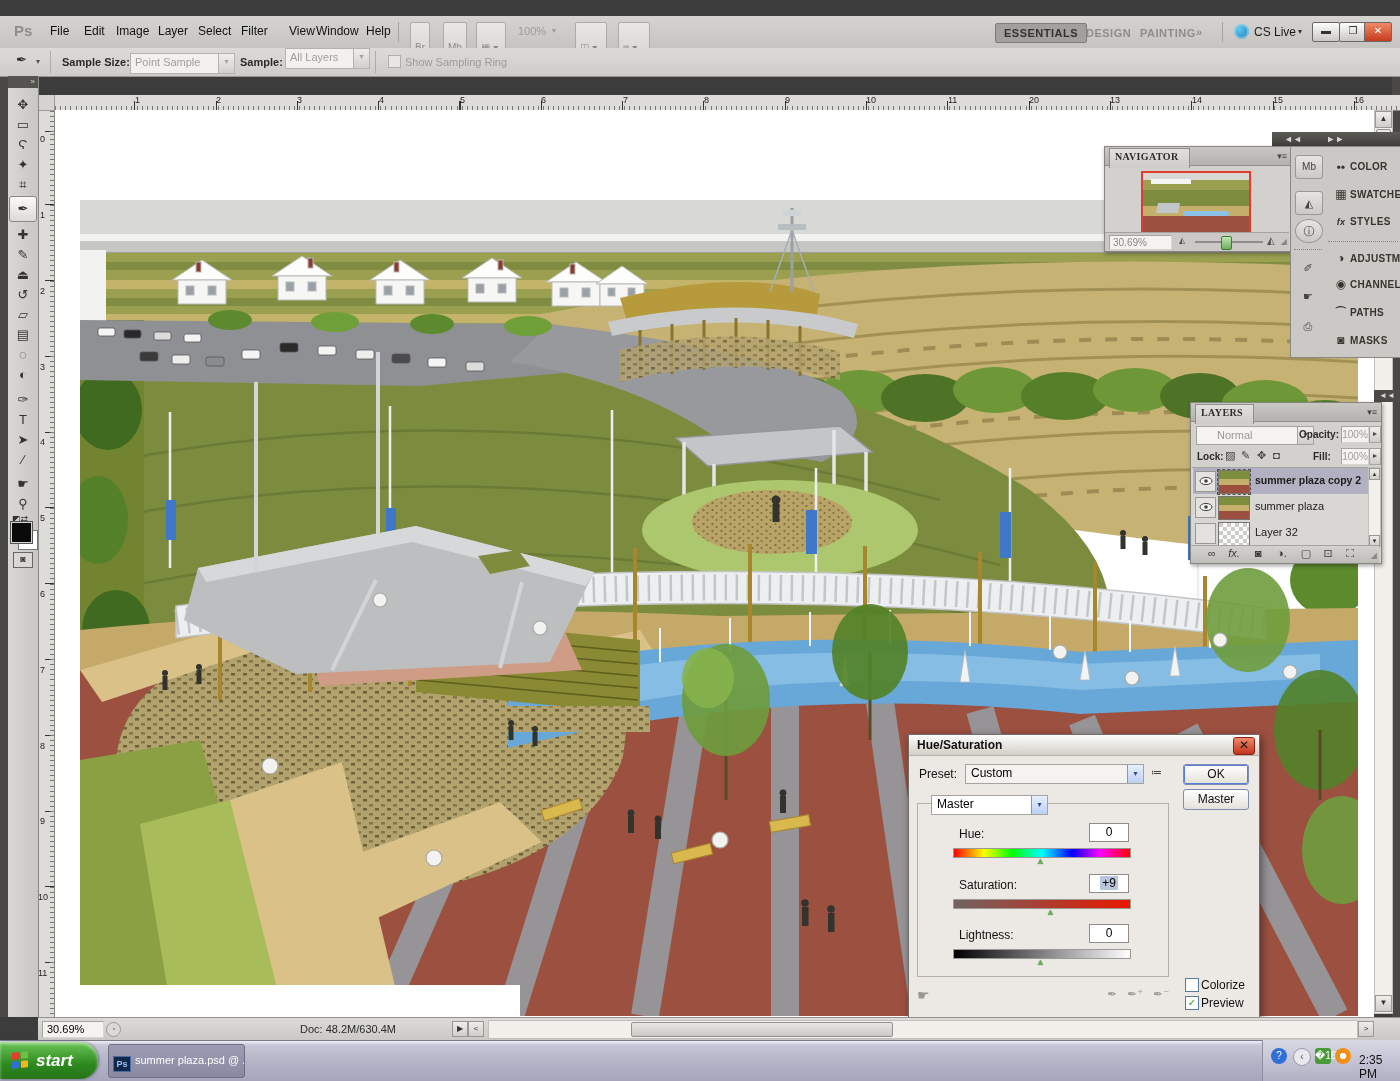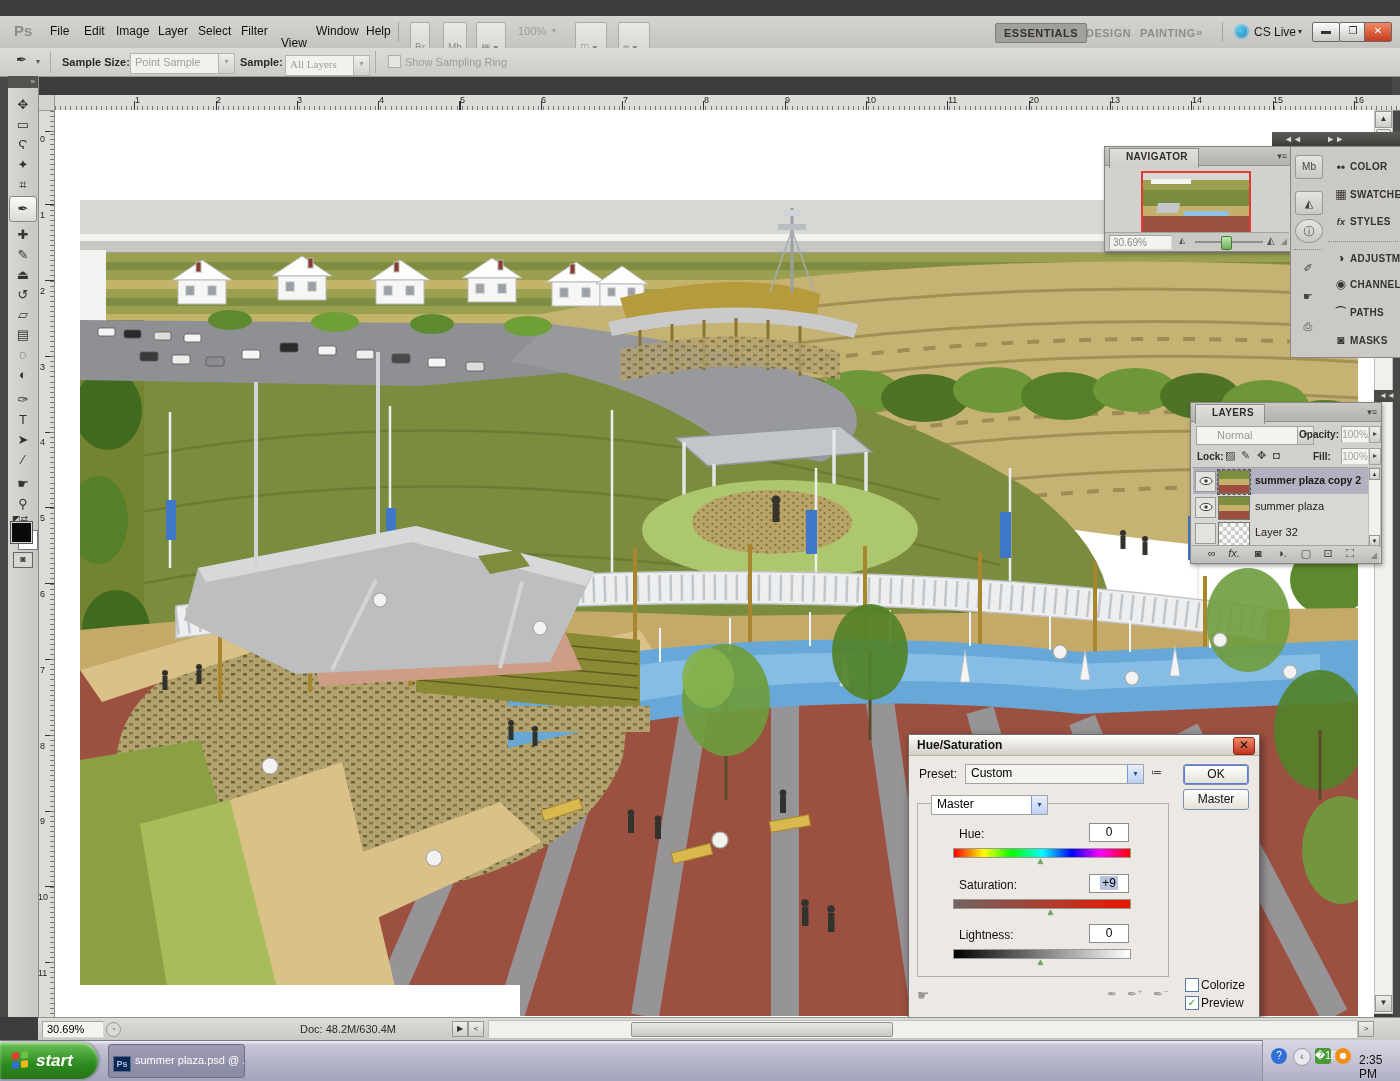--- a/index.html
+++ b/index.html
@@ -39,22 +39,22 @@
   .rnum{position:absolute;font-size:9px;color:#222;}
   #rcorner{left:38px;top:95px;width:16px;height:15px;background:#d5d3cf;border-right:1px solid #9a9894;border-bottom:1px solid #9a9894;}
   
   #toolcol{left:8px;top:76px;width:30px;height:941px;background:linear-gradient(90deg,#d9d7d3,#c9c7c3);border-right:1px solid #8a8884;}
   #toolhead{left:8px;top:76px;width:30px;height:12px;background:#55534f;color:#d8d6d2;font-size:8px;text-align:right;padding-right:3px;box-sizing:border-box;line-height:12px;}
   .tool{position:absolute;left:11px;width:24px;height:19px;text-align:center;font-size:13px;color:#35332f;line-height:19px;}
   .tool.sel{background:linear-gradient(#fbfaf8,#dcdad6);border:1px solid #8a8884;border-radius:3px;left:9px;width:26px;height:24px;line-height:24px;}
   
   .panel{background:#d3d1cd;border:1px solid #87857f;box-shadow:1px 2px 4px rgba(0,0,0,.35);}
   .phead{height:18px;background:linear-gradient(#c9c7c3,#b4b2ae);border-bottom:1px solid #918f8b;position:relative;}
-  .ptab{position:absolute;left:4px;top:1px;height:17px;padding:2px 10px 0 16px;background:linear-gradient(#e2e0dc,#ceccc8);
-        border:1px solid #908e8a;border-bottom:none;font-size:10px;font-weight:bold;letter-spacing:.4px;color:#2e2c28;}
+  .ptab{position:absolute;left:4px;top:1px;height:17px;padding:2px 10px 0 5px;background:linear-gradient(#e2e0dc,#ceccc8);
+        border:1px solid #908e8a;border-bottom:none;font-size:10px;font-weight:bold;letter-spacing:.4px;color:#2e2c28;font-family:Liberation Serif, serif;}
   .pmenu{position:absolute;right:4px;top:4px;font-size:9px;color:#45433f;}
   .sunken{background:#f4f3ef;border:1px solid #a5a39f;border-right-color:#d8d6d2;border-bottom-color:#d8d6d2;font-size:11px;}
   .combo{background:#f4f3ef;border:1px solid #a5a39f;font-size:11px;position:absolute;}
   .combo .cb{position:absolute;right:0;top:0;width:15px;height:100%;background:linear-gradient(#efeeea,#cfcdc9);border-left:1px solid #a5a39f;font-size:8px;color:#6b6965;text-align:center;}
   .spin{position:absolute;width:10px;height:17px;background:linear-gradient(#efeeea,#cfcdc9);border:1px solid #a5a39f;font-size:8px;color:#444;text-align:center;line-height:16px;}
   
   #dockstrip{left:1272px;top:132px;width:128px;height:14px;background:linear-gradient(#5c5a56,#403e3a);color:#d8d6d2;font-size:9px;line-height:14px;}
   #icondock{left:1290px;top:146px;width:36px;height:210px;background:#cbc9c5;border:1px solid #8a8884;}
   .dockbtn{position:absolute;left:4px;width:26px;height:22px;background:linear-gradient(#e6e4e0,#cbc9c5);border:1px solid #9a9894;border-radius:3px;text-align:center;font-size:11px;color:#44423e;line-height:22px;}
   #paneldock{left:1326px;top:146px;width:74px;height:210px;background:#cbc9c5;border:1px solid #8a8884;border-left:none;overflow:hidden;}
@@ -113,21 +113,21 @@
   <div class="a" style="left:1392px;top:16px;width:8px;height:1001px;background:#4a4846;"></div>
 
   <div class="a" id="menubar">
     <span class="a" style="left:14px;top:6px;font-size:15px;font-weight:bold;color:#8f8d89;">Ps</span>
     <span class="menu-item a" style="left:40px;">File</span>
     <span class="menu-item a" style="left:74px;">Edit</span>
     <span class="menu-item a" style="left:106px;">Image</span>
     <span class="menu-item a" style="left:148px;">Layer</span>
     <span class="menu-item a" style="left:188px;">Select</span>
     <span class="menu-item a" style="left:231px;">Filter</span>
-    <span class="menu-item a" style="left:271px;margin-top:12px;">View</span>
+    <span class="menu-item a" style="left:279px;">View</span>
     <span class="menu-item a" style="left:306px;">Window</span>
     <span class="menu-item a" style="left:356px;">Help</span>
     <div class="a" style="left:398px;top:6px;height:20px;border-left:1px solid #a5a3a0;"></div>
     <span class="mbtn a" style="left:410px;top:6px;">Br</span>
     <span class="mbtn a" style="left:443px;top:6px;">Mb</span>
     <span class="mbtn a" style="left:476px;top:6px;width:20px;">▦ ▾</span>
     <span class="a dis" style="left:518px;top:9px;font-size:11px;">100%</span>
     <span class="a dis" style="left:552px;top:10px;font-size:8px;">▾</span>
     <span class="mbtn a" style="left:575px;top:6px;width:22px;">◫ ▾</span>
     <span class="mbtn a" style="left:618px;top:6px;width:22px;">⧈ ▾</span>
@@ -146,21 +146,21 @@
 
   <div class="a" id="optionsbar">
     <span class="a" style="left:16px;top:4px;font-size:13px;color:#333;">✒</span>
     <span class="a" style="left:36px;top:9px;font-size:8px;color:#555;">▾</span>
     <div class="a" style="left:50px;top:3px;height:22px;border-left:1px solid #aeaca8;"></div>
     <span class="olabel a" style="left:62px;top:8px;">Sample Size:</span>
     <div class="ocombo a" style="left:130px;top:5px;width:95px;">
       <span>Point Sample</span><span class="cb">▾</span>
     </div>
     <span class="olabel a" style="left:240px;top:8px;">Sample:</span>
-    <div class="ocombo a" style="left:285px;top:7px;width:75px;font-family:Liberation Serif, serif;">
+    <div class="ocombo a" style="left:285px;top:0;width:75px;">
       <span>All Layers</span><span class="cb">▾</span>
     </div>
     <div class="a" style="left:375px;top:3px;height:22px;border-left:1px solid #aeaca8;"></div>
     <span class="a" style="left:388px;top:7px;width:11px;height:11px;border:1px solid #b0aeaa;background:#e8e6e2;"></span>
     <span class="a dis" style="left:405px;top:8px;font-size:11px;">Show Sampling Ring</span>
   </div>
 
 
   <div class="a" id="hruler">
     <span class="rnum" style="left:97px;top:0;">1</span>

